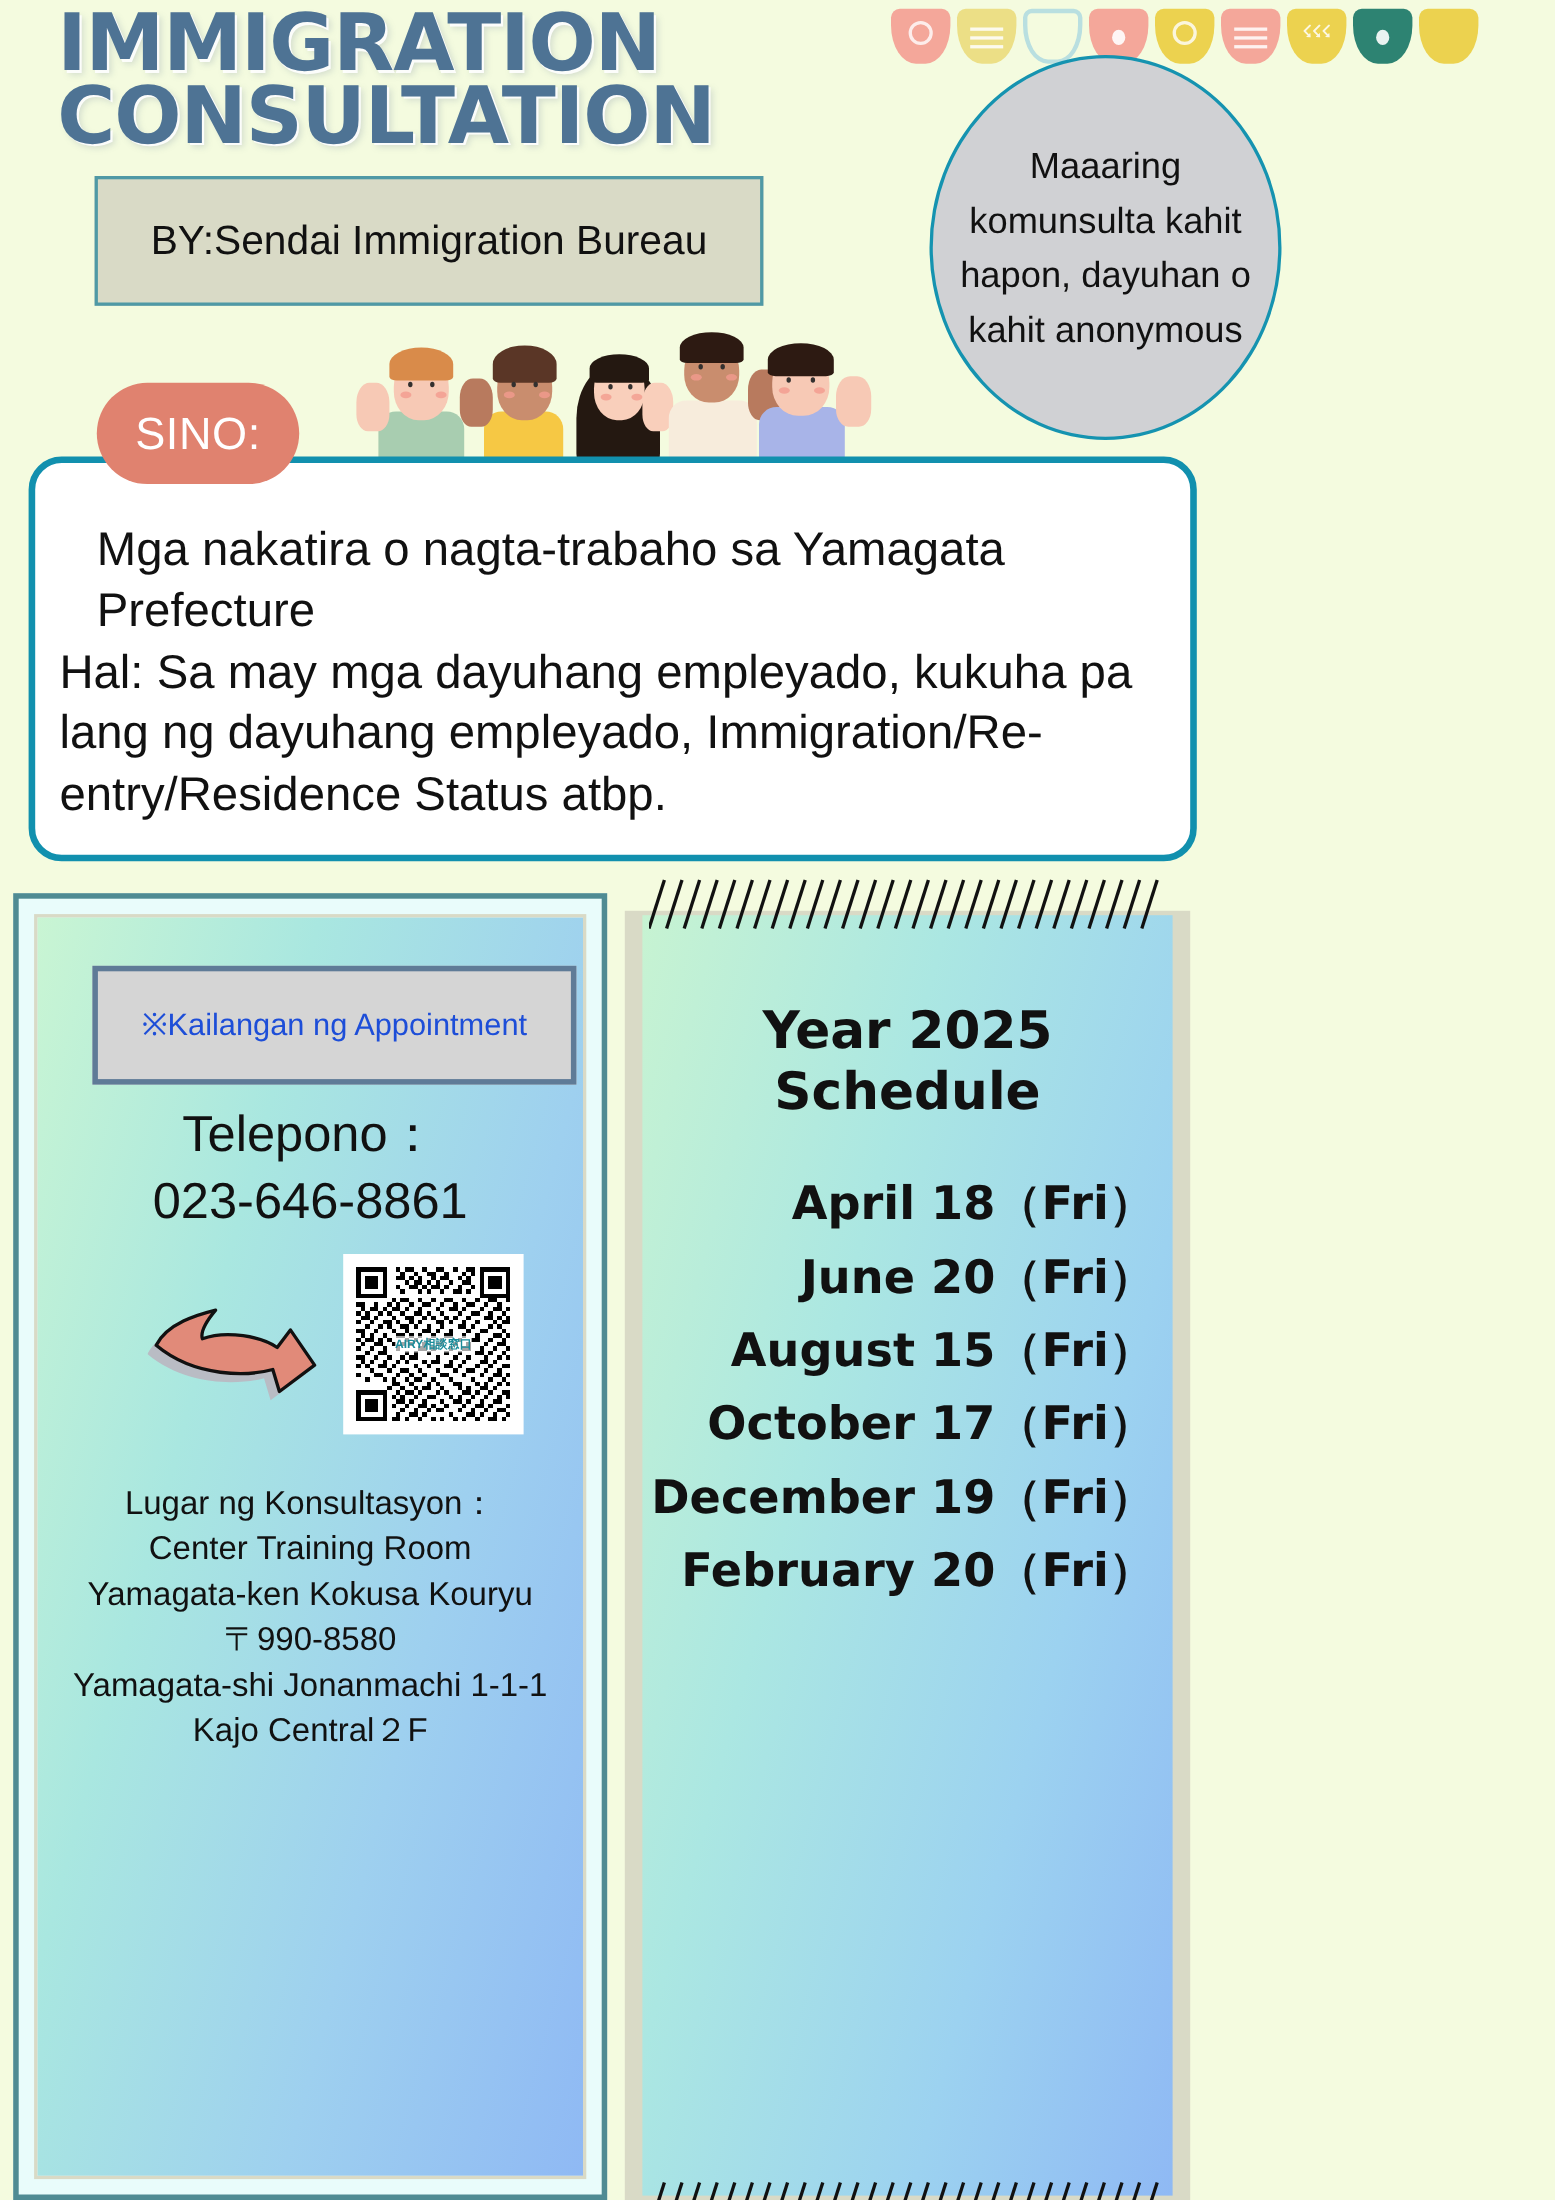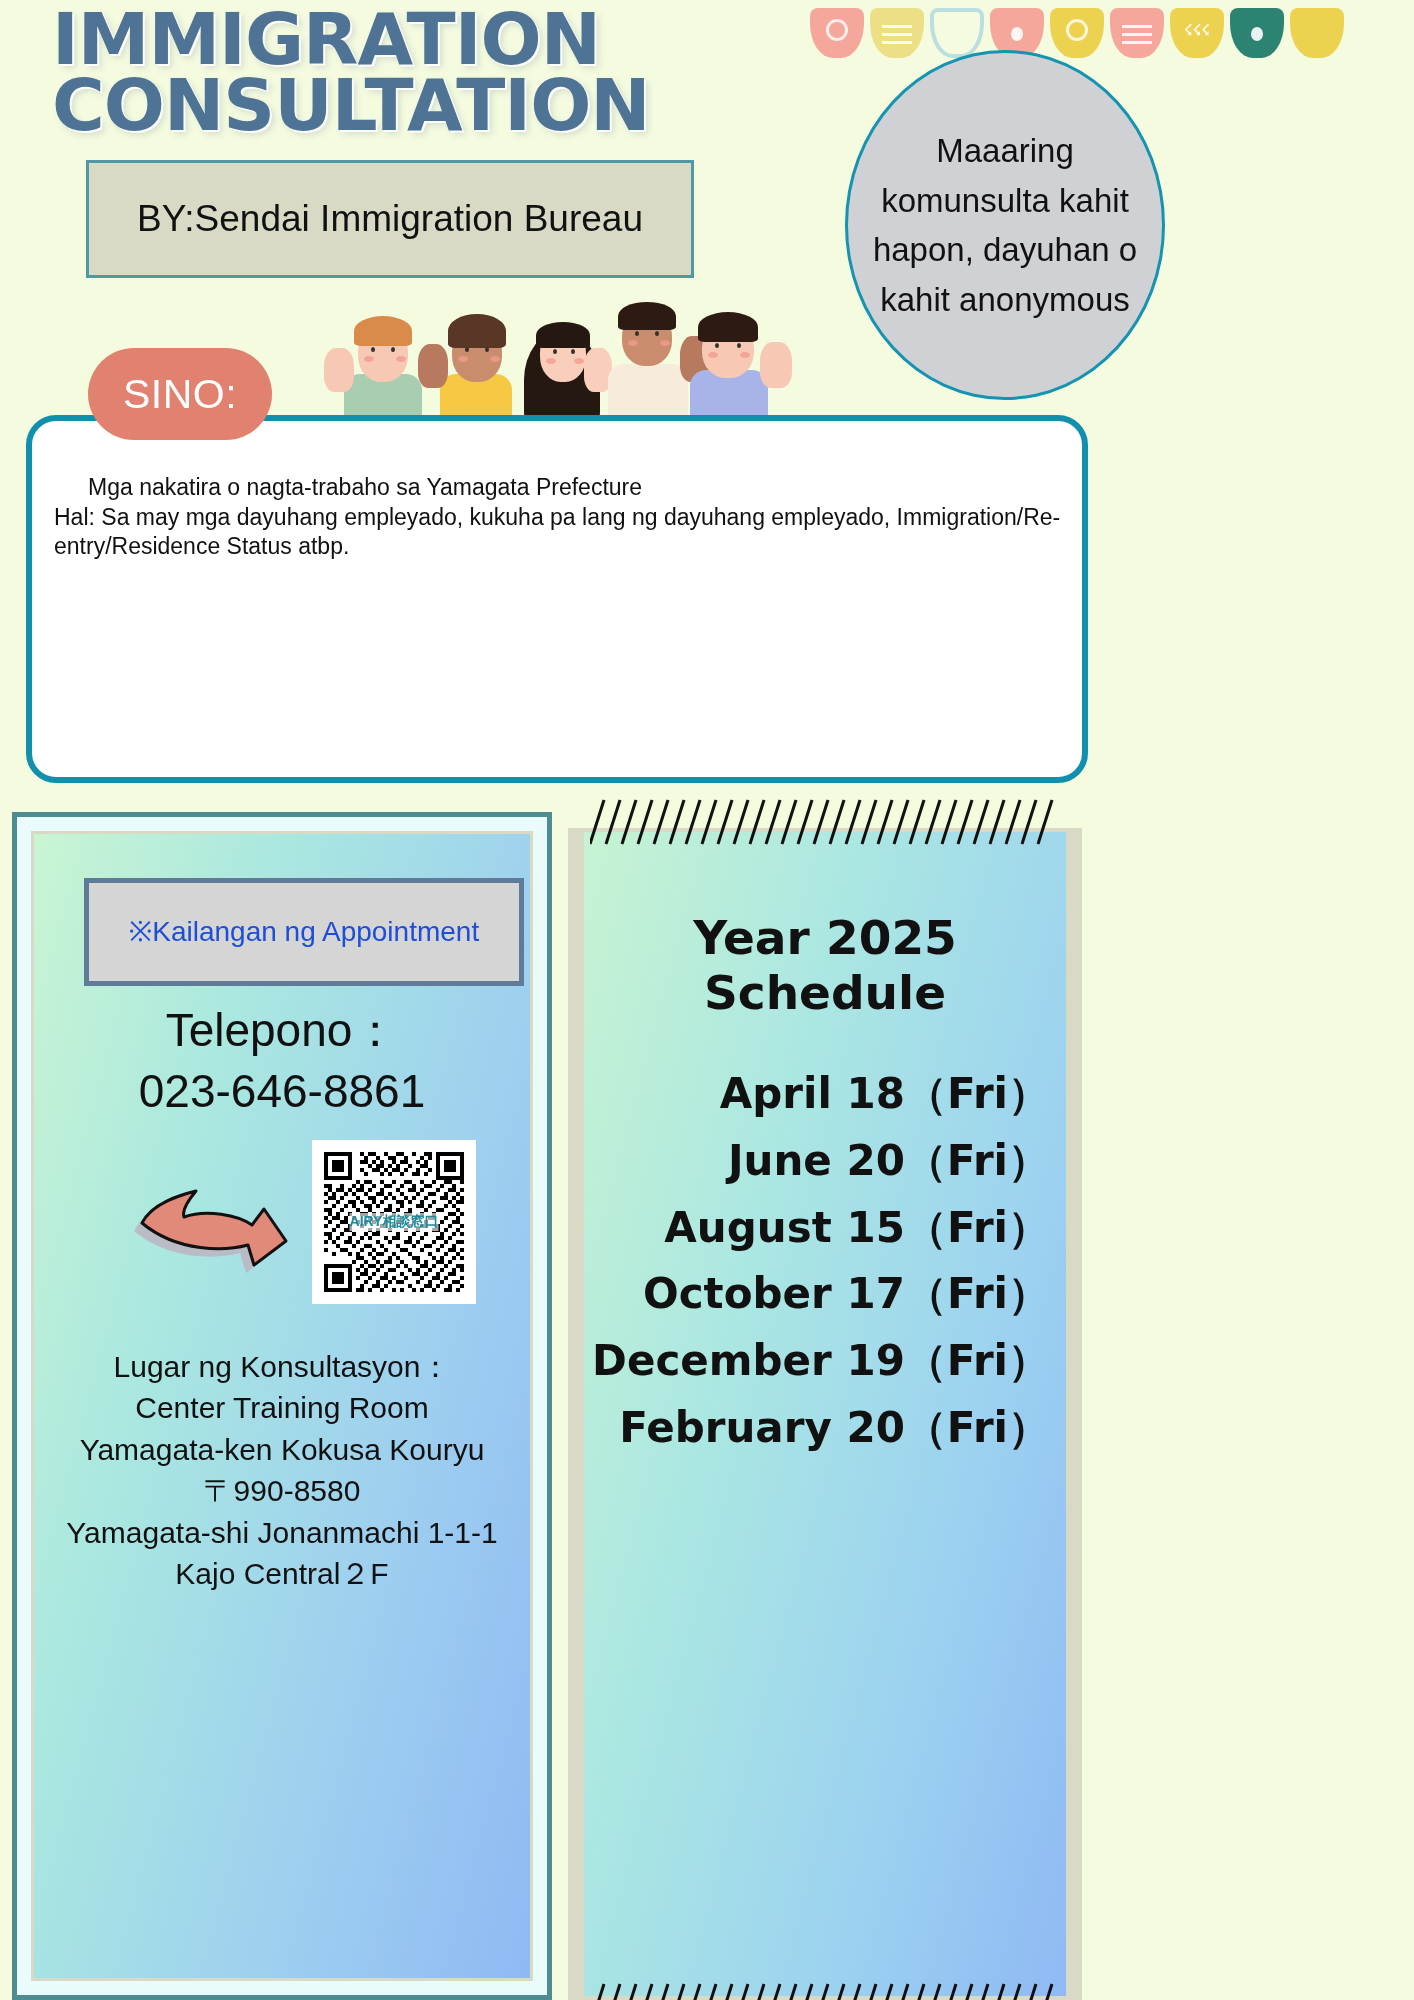--- a/index.html
+++ b/index.html
@@ -124,21 +124,21 @@
     position: absolute; left: 26px; top: 415px;
     width: 1062px; height: 368px;
     background: #fff;
     border: 6px solid #1190ae;
     border-radius: 30px;
     z-index: 4;
   }
   .mainbox .para {
     position: absolute; left: 22px; top: 52px;
     width: 1020px;
-    font-size: 23px; line-height: 1.29; color: #111;
+    font-size: 43px; line-height: 1.29; color: #111;
     font-family: "Liberation Sans", sans-serif;
   }
   .mainbox .para .ind { padding-left: 34px; display: block; }
 
   
   .band {
     position: absolute; left: 152px; top: 632px;
     width: 845px; height: 118px;
     background: #e0826f;
     border: 4px solid #5d9aa2;
@@ -181,21 +181,21 @@
   .arrow { position: absolute; left: 100px; top: 345px; }
   .qr {
     position: absolute; left: 278px; top: 306px;
     width: 164px; height: 164px;
     background: #fff; padding: 8px;
   }
   .qr svg { display: block; }
   .qrlabel {
     position: absolute; left: 50%; top: 50%;
     transform: translate(-50%,-50%);
-    font-size: 14px; color: #1a8c9b; font-weight: bold;
+    font-size: 11px; color: #1a8c9b; font-weight: bold;
     background: rgba(255,255,255,0.65);
     white-space: nowrap;
   }
   .addr {
     position: absolute; left: 0; top: 512px; width: 100%;
     text-align: center;
     font-size: 30px; line-height: 1.38; color: #111;
   }
 
   

